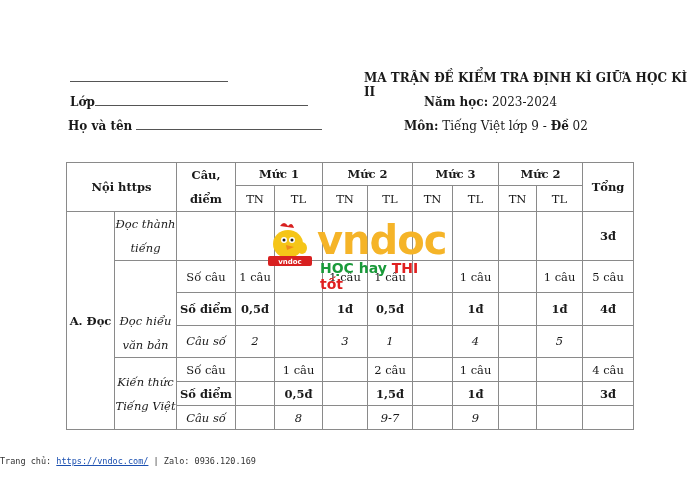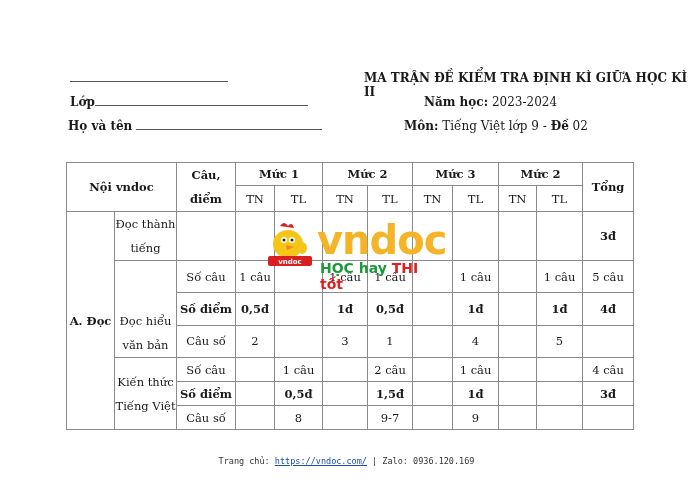--- a/index.html
+++ b/index.html
@@ -13,35 +13,35 @@
   .left3 { left:68px; top:119px; }
   .right1 { left:364px; top:71px; font-weight:bold; }
   .right2 { left:424px; top:95px; }
   .right3 { left:404px; top:119px; }
 
   table.matrix { position:absolute; left:66px; top:162px; border-collapse:collapse;
                  font-size:11.5px; table-layout:fixed; }
   table.matrix td, table.matrix th { border:1px solid #8a8a8a; text-align:center; vertical-align:middle;
                  padding:0; font-weight:normal; }
   .b { font-weight:bold !important; }
-  .i { }
+  .i { font-style:italic; }
   .lvl-row td { height:22px; }
   .sub-row td { height:24px; }
   .r-doc td { height:48px; }
   .r td { height:23px; }
 
   .watermark { position:absolute; left:262px; top:218px; width:180px; height:60px; pointer-events:none; }
   .wm-text { position:absolute; left:55px; top:0px; font-family:"DejaVu Sans", sans-serif; font-weight:bold;
              font-size:40px; color:#f5b428; letter-spacing:-1px; line-height:44px; }
   .wm-slogan { position:absolute; left:58px; top:42px; font-family:"DejaVu Sans", sans-serif; font-weight:bold;
                font-size:14px; line-height:16px; }
   .wm-slogan .g { color:#1a9a3a; }
   .wm-slogan .r { color:#e02020; }
 
-  .footer { position:absolute; left:0; width:693px; top:456px; text-align:center;
+  .footer { position:absolute; left:0; width:693px; top:456px; 
             font-family:"DejaVu Sans Mono", monospace; font-size:8.5px; color:#333; }
   .footer a { color:#1a4fb0; text-decoration:underline; }
 </style>
 </head>
 <body>
 
 <div class="hdr left1">
   <span class="line" style="width:158px;"></span>
 </div>
 <div class="hdr left2">
@@ -74,21 +74,21 @@
     <col style="width:45px">
       <col style="width:45px">
     <col style="width:40px">
       <col style="width:46px">
     <col style="width:38px">
       <col style="width:46px">
     <col style="width:51px">
   </colgroup>
   <tbody>
       <tr class="lvl-row">
-    <td colspan="2" rowspan="2" class="b">Nội vndoc</td>
+    <td colspan="2" rowspan="2" class="b">Nội https</td>
     <td rowspan="2" class="b">
       <div style="line-height:24px;">Câu,</div>
       <div style="line-height:24px;">điểm</div>
     </td>
     <td colspan="2" class="b">Mức 1</td>
     <td colspan="2" class="b">Mức 2</td>
     <td colspan="2" class="b">Mức 3</td>
     <td colspan="2" class="b">Mức 2</td>
     <td rowspan="2" class="b">Tổng</td>
   </tr>

